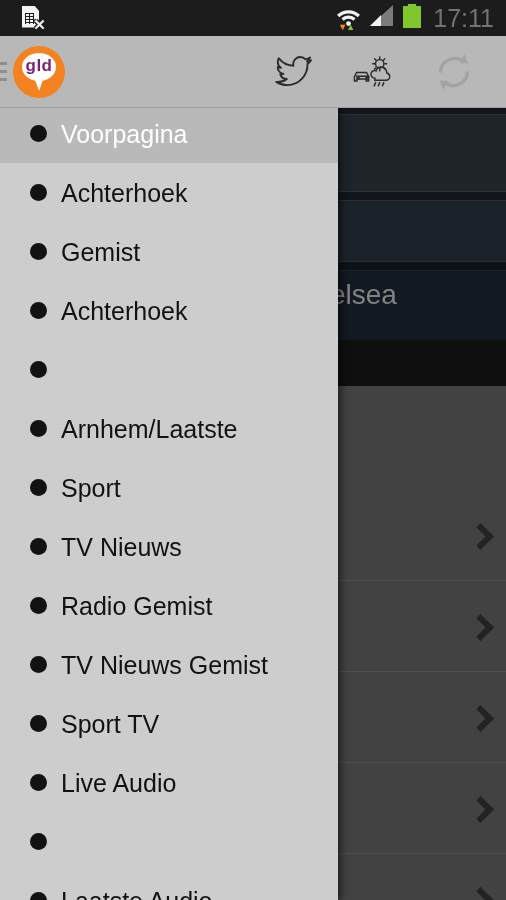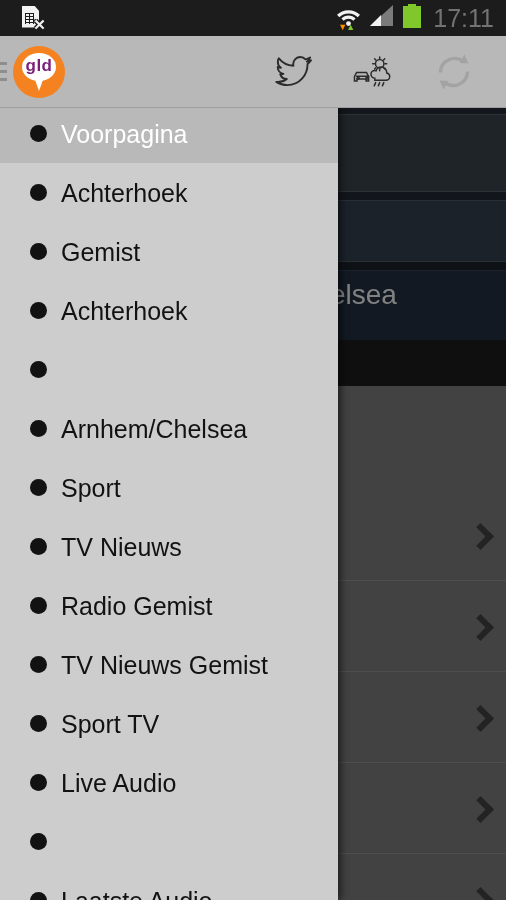--- a/index.html
+++ b/index.html
@@ -402,21 +402,21 @@
       </div>
       <div class="drawer-item">
         <span class="bullet"></span>
         <span class="drawer-label">Achterhoek</span>
       </div>
       <div class="drawer-item">
         <span class="bullet"></span>
       </div>
       <div class="drawer-item">
         <span class="bullet"></span>
-        <span class="drawer-label">Arnhem/Chelsea</span>
+        <span class="drawer-label">Arnhem/Laatste</span>
       </div>
       <div class="drawer-item">
         <span class="bullet"></span>
         <span class="drawer-label">Sport</span>
       </div>
       <div class="drawer-item">
         <span class="bullet"></span>
         <span class="drawer-label">TV Nieuws</span>
       </div>
       <div class="drawer-item">

